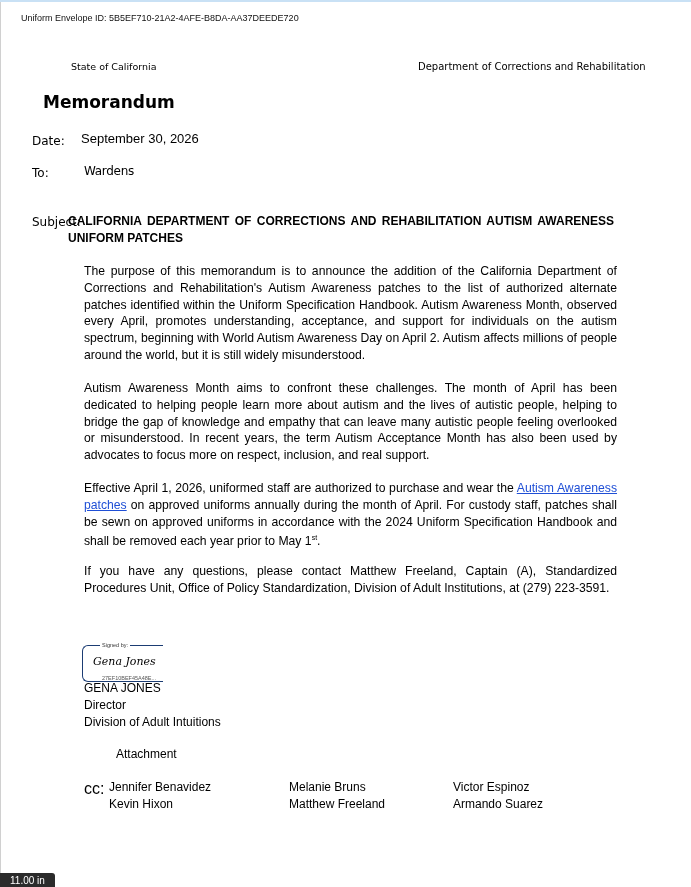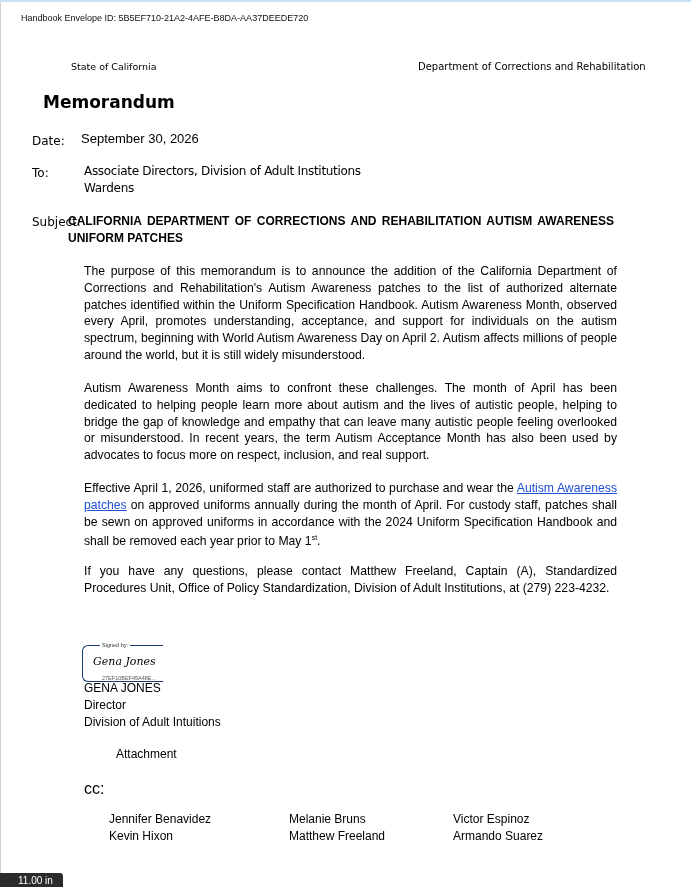--- a/index.html
+++ b/index.html
@@ -19,52 +19,51 @@
   .subject-val { position: absolute; left: 68px; top: 213px; width: 546px; font-size: 12px; line-height: 17px; font-weight: bold; text-align: justify; font-family: "Liberation Sans", sans-serif; }
   .para { position: absolute; left: 84px; width: 533px; font-size: 12.2px; line-height: 16.8px; text-align: justify; font-family: "Liberation Sans", sans-serif; }
   .para a { color: #1f4fd6; text-decoration: underline; }
   .sig-box { position: absolute; left: 82px; top: 645px; width: 80px; height: 35px; border: 1.3px solid #1b3c73; border-right: none; border-radius: 6px 0 0 6px; }
   .sig-signed { position: absolute; left: 100px; top: 642px; font-size: 5.5px; background: #fff; padding: 0 2px; color: #333; }
   .sig-name { position: absolute; left: 93px; top: 655px; font-size: 11px; font-style: italic; font-family: "DejaVu Serif", serif; }
   .sig-id { position: absolute; left: 100px; top: 675px; font-size: 5.5px; background: #fff; padding: 0 2px; color: #555; }
   .sig-block { position: absolute; left: 84px; top: 680px; font-size: 12px; line-height: 17px; font-family: "Liberation Sans", sans-serif; }
   .attachment { position: absolute; left: 84px; top: 747px; font-size: 12px; font-family: "Liberation Sans", sans-serif; margin-left: 32px; }
   .cc-label { position: absolute; left: 84px; top: 780px; font-size: 16px; font-family: "Liberation Sans", sans-serif; }
-  .cc-name { position: absolute; font-size: 12px; font-family: "Liberation Sans", sans-serif; margin-top: 32px; }
-  .size-badge { position: absolute; left: 0; top: 873px; width: 45px; height: 14px; background: #2b2b2b; color: #fff; font-size: 10px; line-height: 16px; padding-left: 18px; border-radius: 0 3px 0 0; }
+  .cc-name { position: absolute; font-size: 12px; font-family: "Liberation Sans", sans-serif; }
+  .size-badge { position: absolute; left: 0; top: 873px; width: 45px; height: 14px; background: #2b2b2b; color: #fff; font-size: 10px; line-height: 16px; padding-left: 10px; border-radius: 0 3px 0 0; }
 </style>
 </head>
 <body>
 
 <div class="top-strip"></div>
 <div class="left-edge"></div>
 
-<div class="envelope">Handbook Envelope ID: 5B5EF710-21A2-4AFE-B8DA-AA37DEEDE720</div>
+<div class="envelope">Uniform Envelope ID: 5B5EF710-21A2-4AFE-B8DA-AA37DEEDE720</div>
 
 <div class="state">State of California</div>
 <div class="dept">Department of Corrections and Rehabilitation</div>
 
 <div class="memo-title">Memorandum</div>
 
 <div class="lbl" style="top:134px">Date:</div>
 <div class="date-val">September 30, 2026</div>
 
 <div class="lbl" style="top:166px">To:</div>
 <div class="to-val">
-  <div>Associate Directors, Division of Adult Institutions</div>
   <div>Wardens</div>
 </div>
 
 <div class="lbl" style="top:215px">Subject:</div>
 <div class="subject-val">CALIFORNIA DEPARTMENT OF CORRECTIONS AND REHABILITATION AUTISM AWARENESS UNIFORM PATCHES</div>
 
 <div class="para" style="top:263px">The purpose of this memorandum is to announce the addition of the California Department of Corrections and Rehabilitation's Autism Awareness patches to the list of authorized alternate patches identified within the Uniform Specification Handbook.  Autism Awareness Month, observed every April, promotes understanding, acceptance, and support for individuals on the autism spectrum, beginning with World Autism Awareness Day on April 2.  Autism affects millions of people around the world, but it is still widely misunderstood.</div>
 <div class="para" style="top:380px">Autism Awareness Month aims to confront these challenges. The month of April has been dedicated to helping people learn more about autism and the lives of autistic people, helping to bridge the gap of knowledge and empathy that can leave many autistic people feeling overlooked or misunderstood. In recent years, the term Autism Acceptance Month has also been used by advocates to focus more on respect, inclusion, and real support.</div>
 <div class="para" style="top:480px"><span>Effective April 1, 2026, uniformed staff are authorized to purchase and wear the </span><a>Autism Awareness patches</a><span> on approved uniforms annually during the month of April. For custody staff, patches shall be sewn on approved uniforms in accordance with the 2024 Uniform Specification Handbook and shall be removed each year prior to May 1</span><sup style="font-size:7px">st</sup><span>.</span></div>
-<div class="para" style="top:563px">If you have any questions, please contact Matthew Freeland, Captain (A), Standardized Procedures Unit, Office of Policy Standardization, Division of Adult Institutions, at (279) 223-4232.</div>
+<div class="para" style="top:563px">If you have any questions, please contact Matthew Freeland, Captain (A), Standardized Procedures Unit, Office of Policy Standardization, Division of Adult Institutions, at (279) 223-3591.</div>
 
 <div class="sig-box"></div>
 <div class="sig-signed">Signed by:</div>
 <div class="sig-name">Gena Jones</div>
 <div class="sig-id">27EF10BEF45A48E...</div>
 
 <div class="sig-block">
   <div>GENA JONES</div>
   <div>Director</div>
   <div>Division of Adult Intuitions</div>

